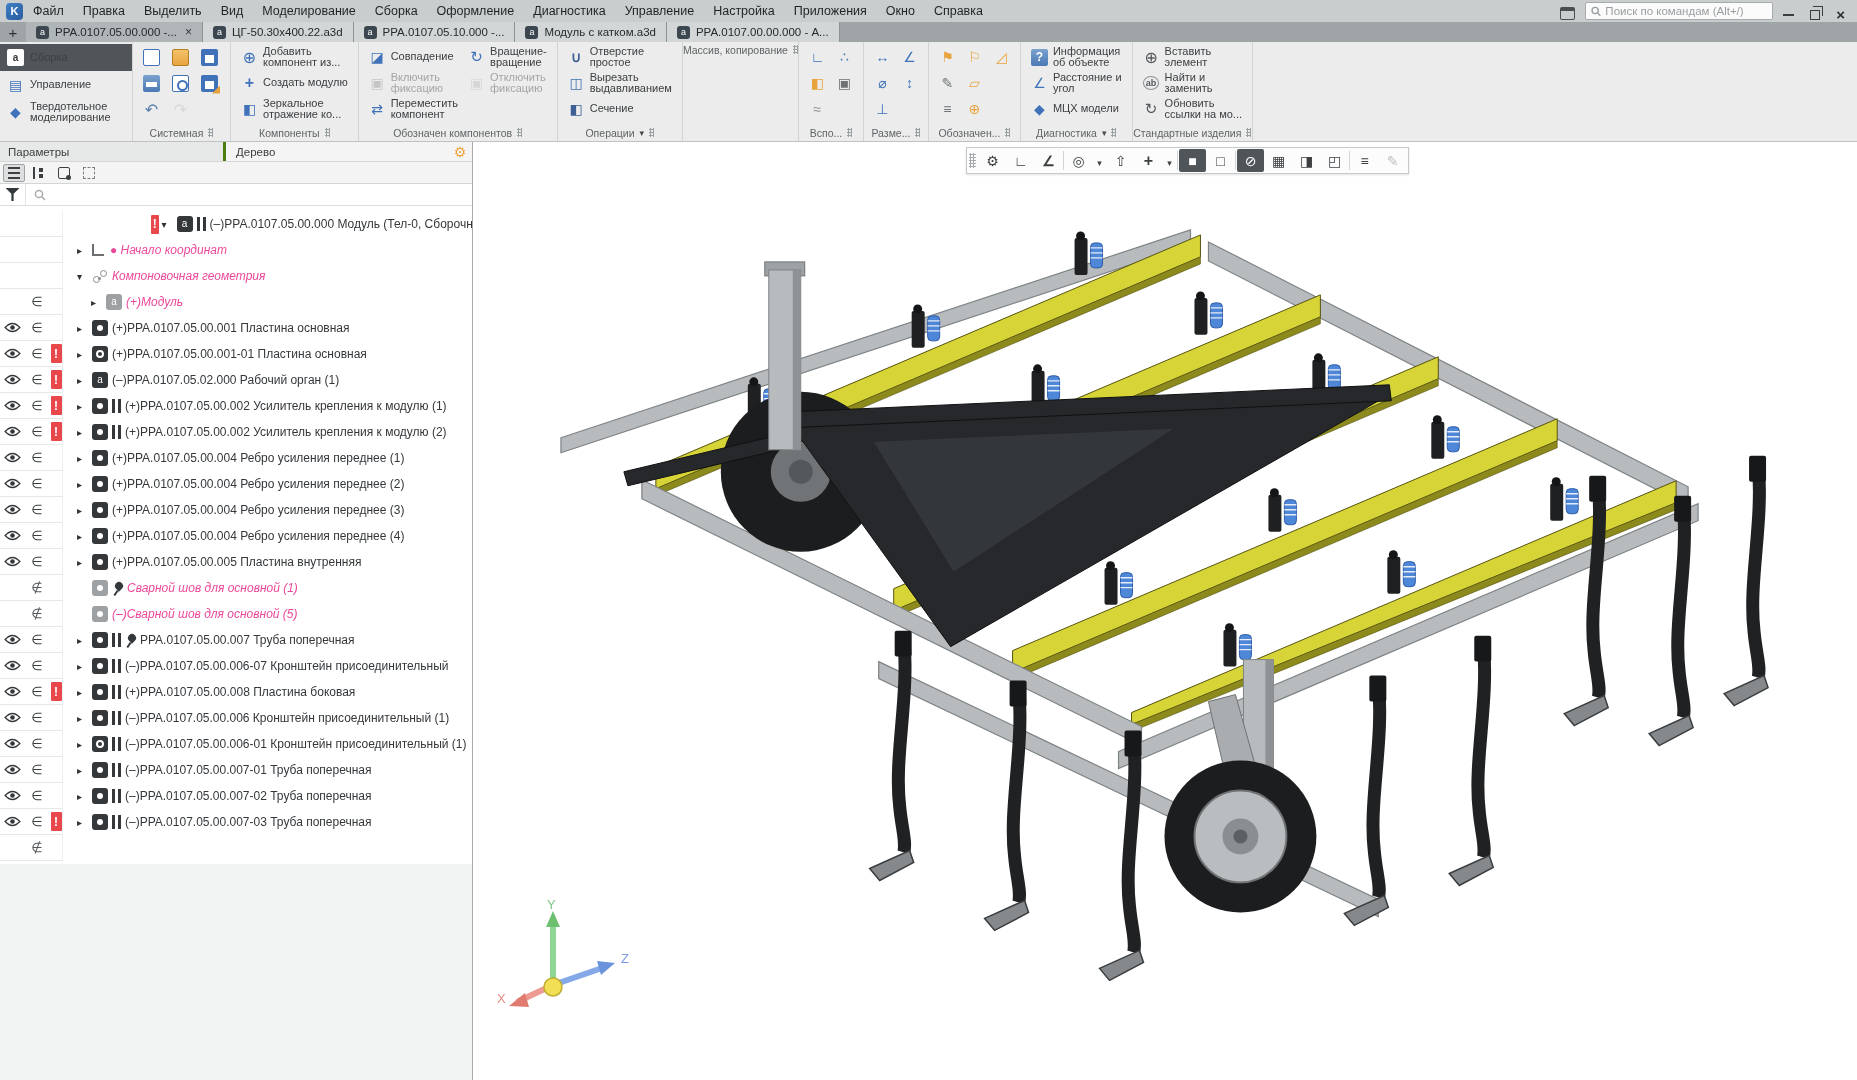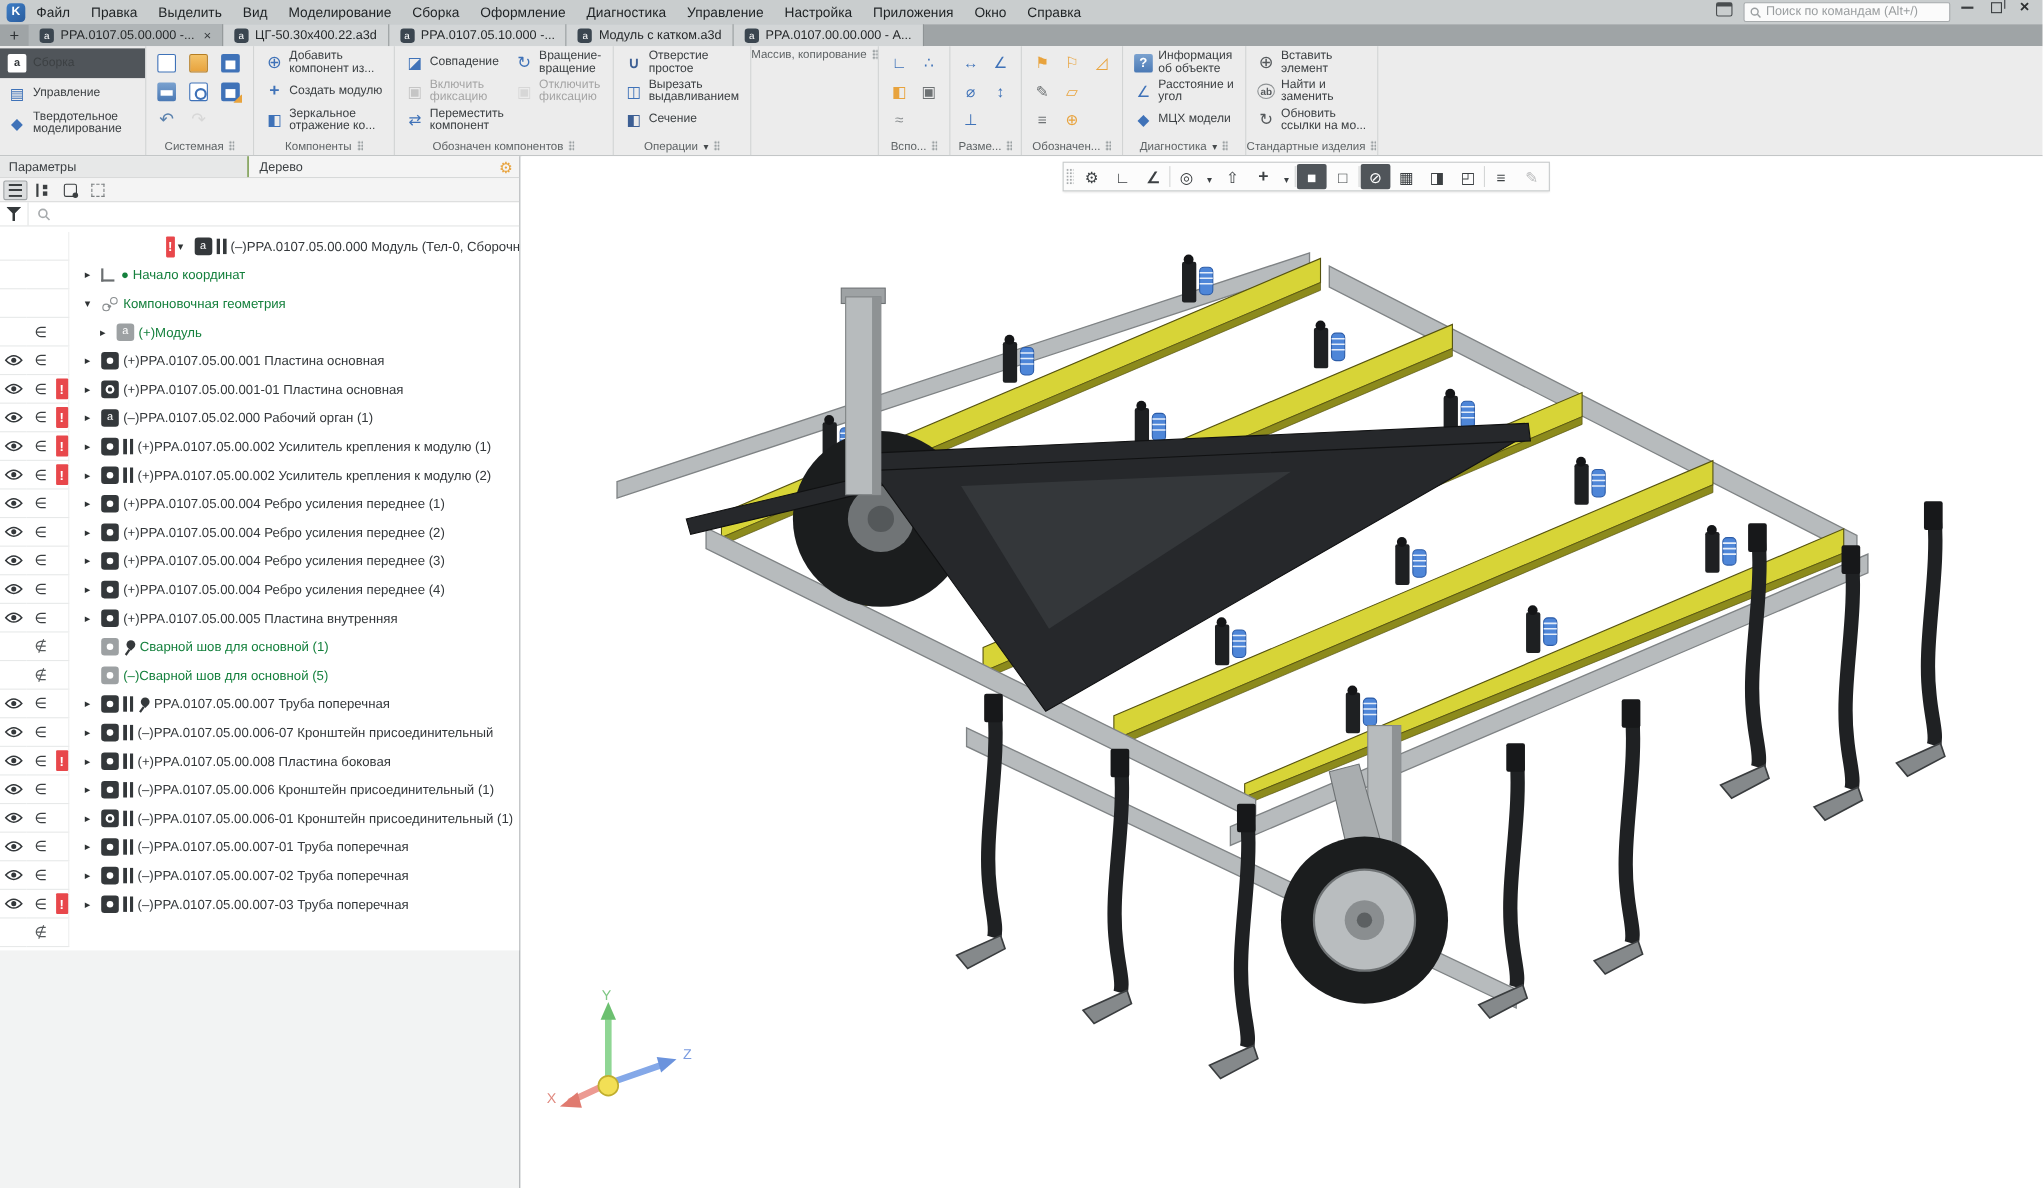--- a/index.html
+++ b/index.html
@@ -7,21 +7,21 @@
     font-family:"Liberation Sans", sans-serif; -webkit-font-smoothing:antialiased; }
   body{ position:relative; color:#2c2f31; }
 
   
   .titlebar{ position:absolute; left:0; top:0; width:1857px; height:22px;
     background:var(--titlebar-bg); display:flex; align-items:center; padding:0 6px; }
   .logo{ width:17px; height:17px; border-radius:4px; background:linear-gradient(140deg,#3e7ec6,#2b5d9e);
     color:#fff; font-weight:bold; font-size:11px; display:flex; align-items:center; justify-content:center; margin-right:10px;}
   .menu{ display:flex; gap:19px; font-size:12.5px; color:#1f2325;}
   .mi{ cursor:default; }
-  .tb-right{ margin-left:auto; display:flex; align-items:flex-start; gap:10px;}
+  .tb-right{ margin-left:auto; display:flex; align-items:flex-end; gap:10px;}
   .winmenu-ic{ width:15px; height:13px; border:1.5px solid #4a4e50; border-top-width:4px; border-radius:2px;}
   .searchbox{ width:188px; height:18px; background:#fbfbfb; border:1px solid #a7abad; border-radius:2px;
     display:flex; align-items:center; padding:0 5px; gap:4px;}
   .searchbox input{ border:none; outline:none; background:transparent; font-size:11.5px; width:100%;
     font-family:"Liberation Sans",sans-serif; color:#3a3e40;}
   .searchbox input::placeholder{ color:#9a9ea0; }
   .wbtns{ display:flex; gap:16px; align-items:center; margin-right:6px;}
   .w-min{ width:11px; height:2px; background:#3a3e40; }
   .w-rest{ width:10px; height:10px; border:1.5px solid #3a3e40; position:relative; }
   .w-rest::before{ content:""; position:absolute; left:2px; top:-5px; width:9px; height:9px; border:1.5px solid #3a3e40; border-left:none; border-bottom:none;}
@@ -111,21 +111,21 @@
   .ic-update-links::before{ content:"↻"; color:#55595c; font-size:15px; }
   .ic-nav-asm{ background:#34383b; } .ic-nav-asm::before{ content:"a"; color:#fff; font-size:10px; font-weight:bold;}
   .rnav-item.active .ic-nav-asm{ background:#fff; } .rnav-item.active .ic-nav-asm::before{ color:#34383b; }
   .ic-nav-mgmt::before{ content:"▤"; }
   .ic-nav-solid::before{ content:"◆"; }
 
   
   .leftpanel{ position:absolute; left:0; top:142px; width:473px; bottom:0; background:var(--panel-grey);
     border-right:1px solid #a8acae; }
   .lp-header{ height:20px; display:flex; font-size:11.5px; color:#3c4043; background:#f4f4f4; border-bottom:1px solid #d4d6d6;}
-  .lp-tab-params{ width:226px; background:#e7e8e8; border-right:1px solid #4d7c0f; display:flex; align-items:center; padding:0 8px;}
+  .lp-tab-params{ width:226px; background:#e7e8e8; border-right:3px solid #4d7c0f; display:flex; align-items:center; padding:0 8px;}
   .lp-tab-tree{ flex:1; display:flex; align-items:center; padding:0 10px;}
   .lp-gear{ width:24px; display:flex; align-items:center; justify-content:center; color:var(--accent-orange); font-size:14px;}
   .lp-gear::before{ content:"⚙"; }
   .lp-toolbar{ height:22px; background:#f4f4f4; border-bottom:1px solid #d4d6d6; display:flex; align-items:center; gap:3px; padding:0 3px;}
   .ttbtn{ width:22px; height:18px; display:flex; align-items:center; justify-content:center; border:1px solid transparent; border-radius:2px;}
   .ttbtn.active{ background:#dcdedf; border-color:#9fa3a5; }
   .tt-ic1{ width:12px; height:12px; background:repeating-linear-gradient(180deg,#3c4042 0 2px,transparent 2px 5px); }
   .tt-ic2{ width:12px; height:12px; border-left:2px solid #3c4042; position:relative;}
   .tt-ic2::before{ content:""; position:absolute; left:4px; top:1px; width:4px; height:4px; background:#3c4042; box-shadow:0 6px 0 #3c4042;}
   .tt-ic3{ width:12px; height:12px; border:1.5px solid #3c4042; border-radius:2px; position:relative;}
@@ -162,21 +162,21 @@
   .ico-layout::after{ content:""; position:absolute; right:1px; top:2px; width:5px; height:5px; border:1.5px solid #8a8e90; border-radius:50%; box-shadow:-4px 5px 0 -2px #8a8e90;}
   .ico-bolt{ background:transparent; }
   .ico-bolt::before{ content:""; position:absolute; left:1px; top:2px; width:8px; height:8px; border-radius:50%; background:#8e9294;}
   .ico-bolt::after{ content:""; position:absolute; left:6px; top:7px; width:9px; height:4px; background:#aeb2b4; transform:rotate(38deg);}
   .plinks{ width:9px; height:14px; margin-right:4px; flex:none;
     background:linear-gradient(90deg,#34383b 0 3px,transparent 3px 6px,#34383b 6px 9px); }
   .ppin{ width:13px; height:15px; position:relative; margin-right:2px; flex:none; }
   .ppin::before{ content:""; position:absolute; left:3px; top:1px; width:8px; height:8px; background:#34383b; border-radius:50% 50% 50% 0; transform:rotate(-45deg);}
   .ppin::after{ content:""; position:absolute; left:3px; bottom:0; width:2px; height:6px; background:#34383b; transform:rotate(35deg);}
   .tlabel{ overflow:hidden; text-overflow:clip; }
-  .tlabel.grey{ color:#15803d; }
+  .tlabel.grey{ color:#ec4899;font-style:italic; }
   .eyesvg{ flex:none; }
 
   
   .viewport{ position:absolute; left:474px; top:142px; right:0; bottom:0; background:#fff; }
   .modelsvg{ position:absolute; inset:0; }
   .vtoolbar{ position:absolute; left:492px; top:5px; height:27px; background:#fcfcfc; border:1px solid #c7cacb;
     display:flex; align-items:center; padding:0 2px; gap:1px; box-shadow:0 1px 2px rgba(0,0,0,.12); }
   .vt{ width:27px; height:23px; display:flex; align-items:center; justify-content:center; border-radius:2px; color:#3c4043; font-size:14px;}
   .vt.narrow{ width:13px; }
   .vt.active{ background:var(--active-dark); color:#fff; }

